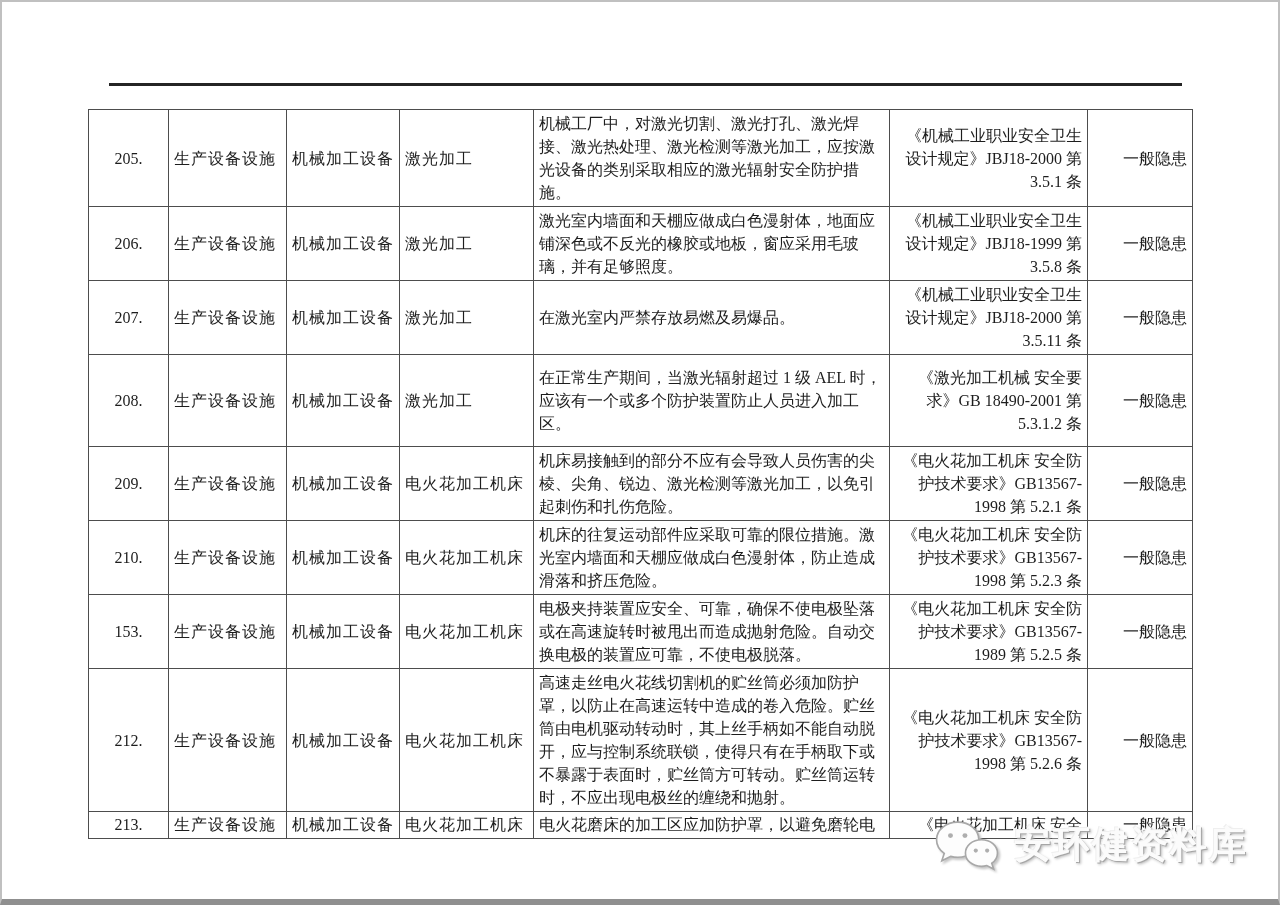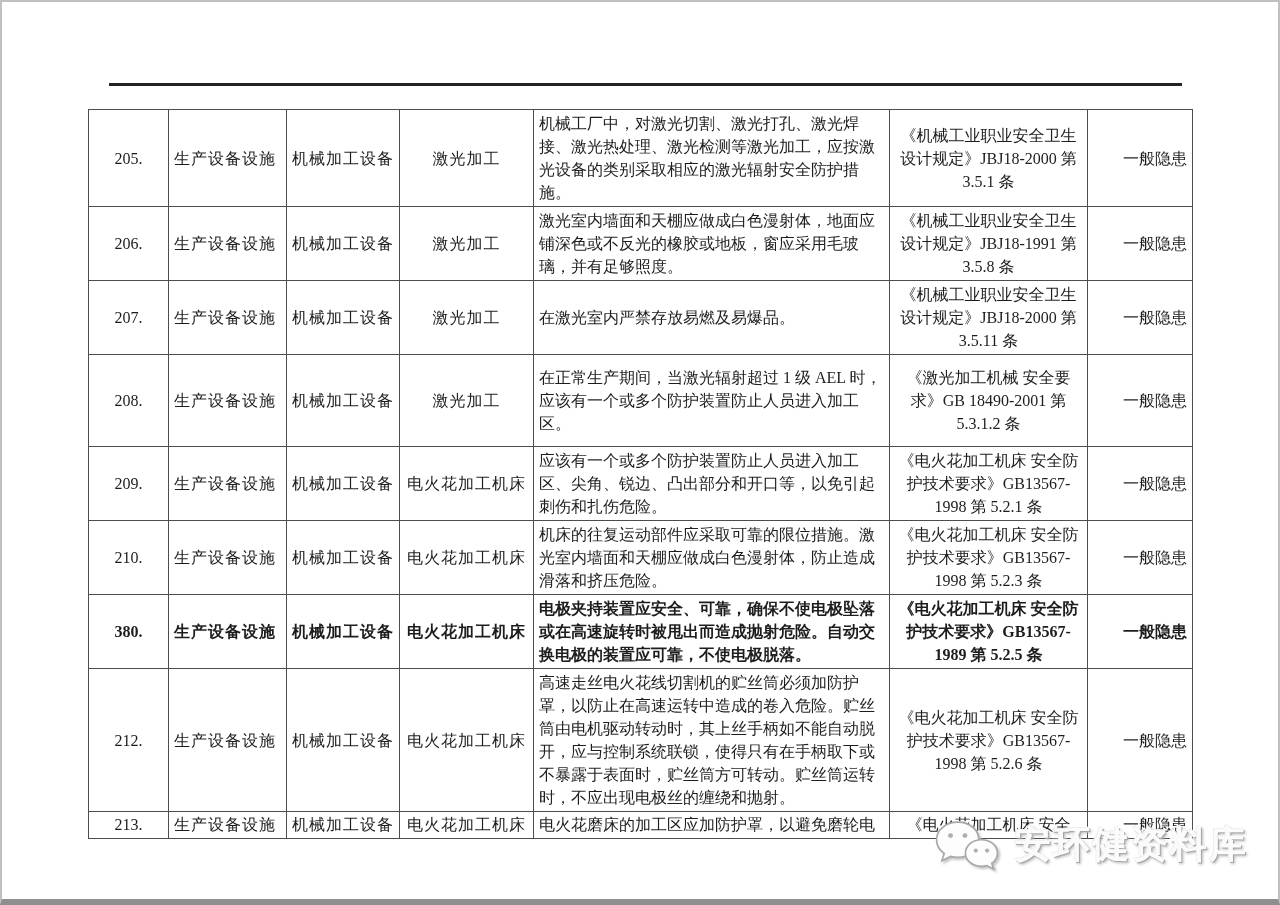--- a/index.html
+++ b/index.html
@@ -37,32 +37,32 @@
   }
   .audit-table td {
     border: 1px solid #4d4d4d;
     vertical-align: middle;
     padding: 2px 5px;
     box-sizing: border-box;
     overflow: hidden;
   }
   .c-no    { text-align: center; }
   .c-l1, .c-l2 { text-align: left; padding: 2px 2px; letter-spacing: 1px; }
-  .c-l3    { text-align: center; padding-left: 9px; letter-spacing: 1px; }
+  .c-l3    { text-align: left; padding-left: 9px; letter-spacing: 1px; }
   .c-desc  { text-align: left;  padding: 2px 5px; }
-  .c-ref   { text-align: center;  padding: 2px 4px 2px 7px; }
+  .c-ref   { text-align: right;  padding: 2px 4px 2px 7px; }
   .c-level { text-align: right; }
   
   tbody tr:nth-child(1) td { height: 77px; }
   tbody tr:nth-child(2) td { height: 71px; }
   tbody tr:nth-child(3) td { height: 64px; }
   tbody tr:nth-child(4) td { height: 92px; }
   tbody tr:nth-child(5) td { height: 71px; }
   tbody tr:nth-child(6) td { height: 70px; }
-  tbody tr:nth-child(7) td { height: 71px; font-weight: bold; }
+  tbody tr:nth-child(7) td { height: 71px; }
   tbody tr:nth-child(8) td { height: 141px; }
   tbody tr:nth-child(9) td { height: 24px; vertical-align: top; padding-top: 1px; }
   .watermark {
     position: absolute;
     right: 30px;
     top: 818px;
     display: flex;
     align-items: flex-start;
     gap: 15px;
   }
@@ -103,21 +103,21 @@
     <td class="c-desc">机械工厂中，对激光切割、激光打孔、激光焊接、激光热处理、激光检测等激光加工，应按激光设备的类别采取相应的激光辐射安全防护措施。</td>
     <td class="c-ref">《机械工业职业安全卫生设计规定》JBJ18-2000 第 3.5.1 条</td>
     <td class="c-level">一般隐患</td>
   </tr>
         <tr>
     <td class="c-no">206.</td>
     <td class="c-l1">生产设备设施</td>
     <td class="c-l2">机械加工设备</td>
     <td class="c-l3">激光加工</td>
     <td class="c-desc">激光室内墙面和天棚应做成白色漫射体，地面应铺深色或不反光的橡胶或地板，窗应采用毛玻璃，并有足够照度。</td>
-    <td class="c-ref">《机械工业职业安全卫生设计规定》JBJ18-1991 第 3.5.8 条</td>
+    <td class="c-ref">《机械工业职业安全卫生设计规定》JBJ18-1999 第 3.5.8 条</td>
     <td class="c-level">一般隐患</td>
   </tr>
         <tr>
     <td class="c-no">207.</td>
     <td class="c-l1">生产设备设施</td>
     <td class="c-l2">机械加工设备</td>
     <td class="c-l3">激光加工</td>
     <td class="c-desc">在激光室内严禁存放易燃及易爆品。</td>
     <td class="c-ref">《机械工业职业安全卫生设计规定》JBJ18-2000 第 3.5.11 条</td>
     <td class="c-level">一般隐患</td>
@@ -129,35 +129,35 @@
     <td class="c-l3">激光加工</td>
     <td class="c-desc">在正常生产期间，当激光辐射超过 1 级 AEL 时，应该有一个或多个防护装置防止人员进入加工区。</td>
     <td class="c-ref">《激光加工机械 安全要求》GB 18490-2001 第 5.3.1.2 条</td>
     <td class="c-level">一般隐患</td>
   </tr>
         <tr>
     <td class="c-no">209.</td>
     <td class="c-l1">生产设备设施</td>
     <td class="c-l2">机械加工设备</td>
     <td class="c-l3">电火花加工机床</td>
-    <td class="c-desc">应该有一个或多个防护装置防止人员进入加工区、尖角、锐边、凸出部分和开口等，以免引起刺伤和扎伤危险。</td>
+    <td class="c-desc">机床易接触到的部分不应有会导致人员伤害的尖棱、尖角、锐边、激光检测等激光加工，以免引起刺伤和扎伤危险。</td>
     <td class="c-ref">《电火花加工机床 安全防护技术要求》GB13567-1998 第 5.2.1 条</td>
     <td class="c-level">一般隐患</td>
   </tr>
         <tr>
     <td class="c-no">210.</td>
     <td class="c-l1">生产设备设施</td>
     <td class="c-l2">机械加工设备</td>
     <td class="c-l3">电火花加工机床</td>
     <td class="c-desc">机床的往复运动部件应采取可靠的限位措施。激光室内墙面和天棚应做成白色漫射体，防止造成滑落和挤压危险。</td>
     <td class="c-ref">《电火花加工机床 安全防护技术要求》GB13567-1998 第 5.2.3 条</td>
     <td class="c-level">一般隐患</td>
   </tr>
         <tr>
-    <td class="c-no">380.</td>
+    <td class="c-no">153.</td>
     <td class="c-l1">生产设备设施</td>
     <td class="c-l2">机械加工设备</td>
     <td class="c-l3">电火花加工机床</td>
     <td class="c-desc">电极夹持装置应安全、可靠，确保不使电极坠落或在高速旋转时被甩出而造成抛射危险。自动交换电极的装置应可靠，不使电极脱落。</td>
     <td class="c-ref">《电火花加工机床 安全防护技术要求》GB13567-1989 第 5.2.5 条</td>
     <td class="c-level">一般隐患</td>
   </tr>
         <tr>
     <td class="c-no">212.</td>
     <td class="c-l1">生产设备设施</td>

